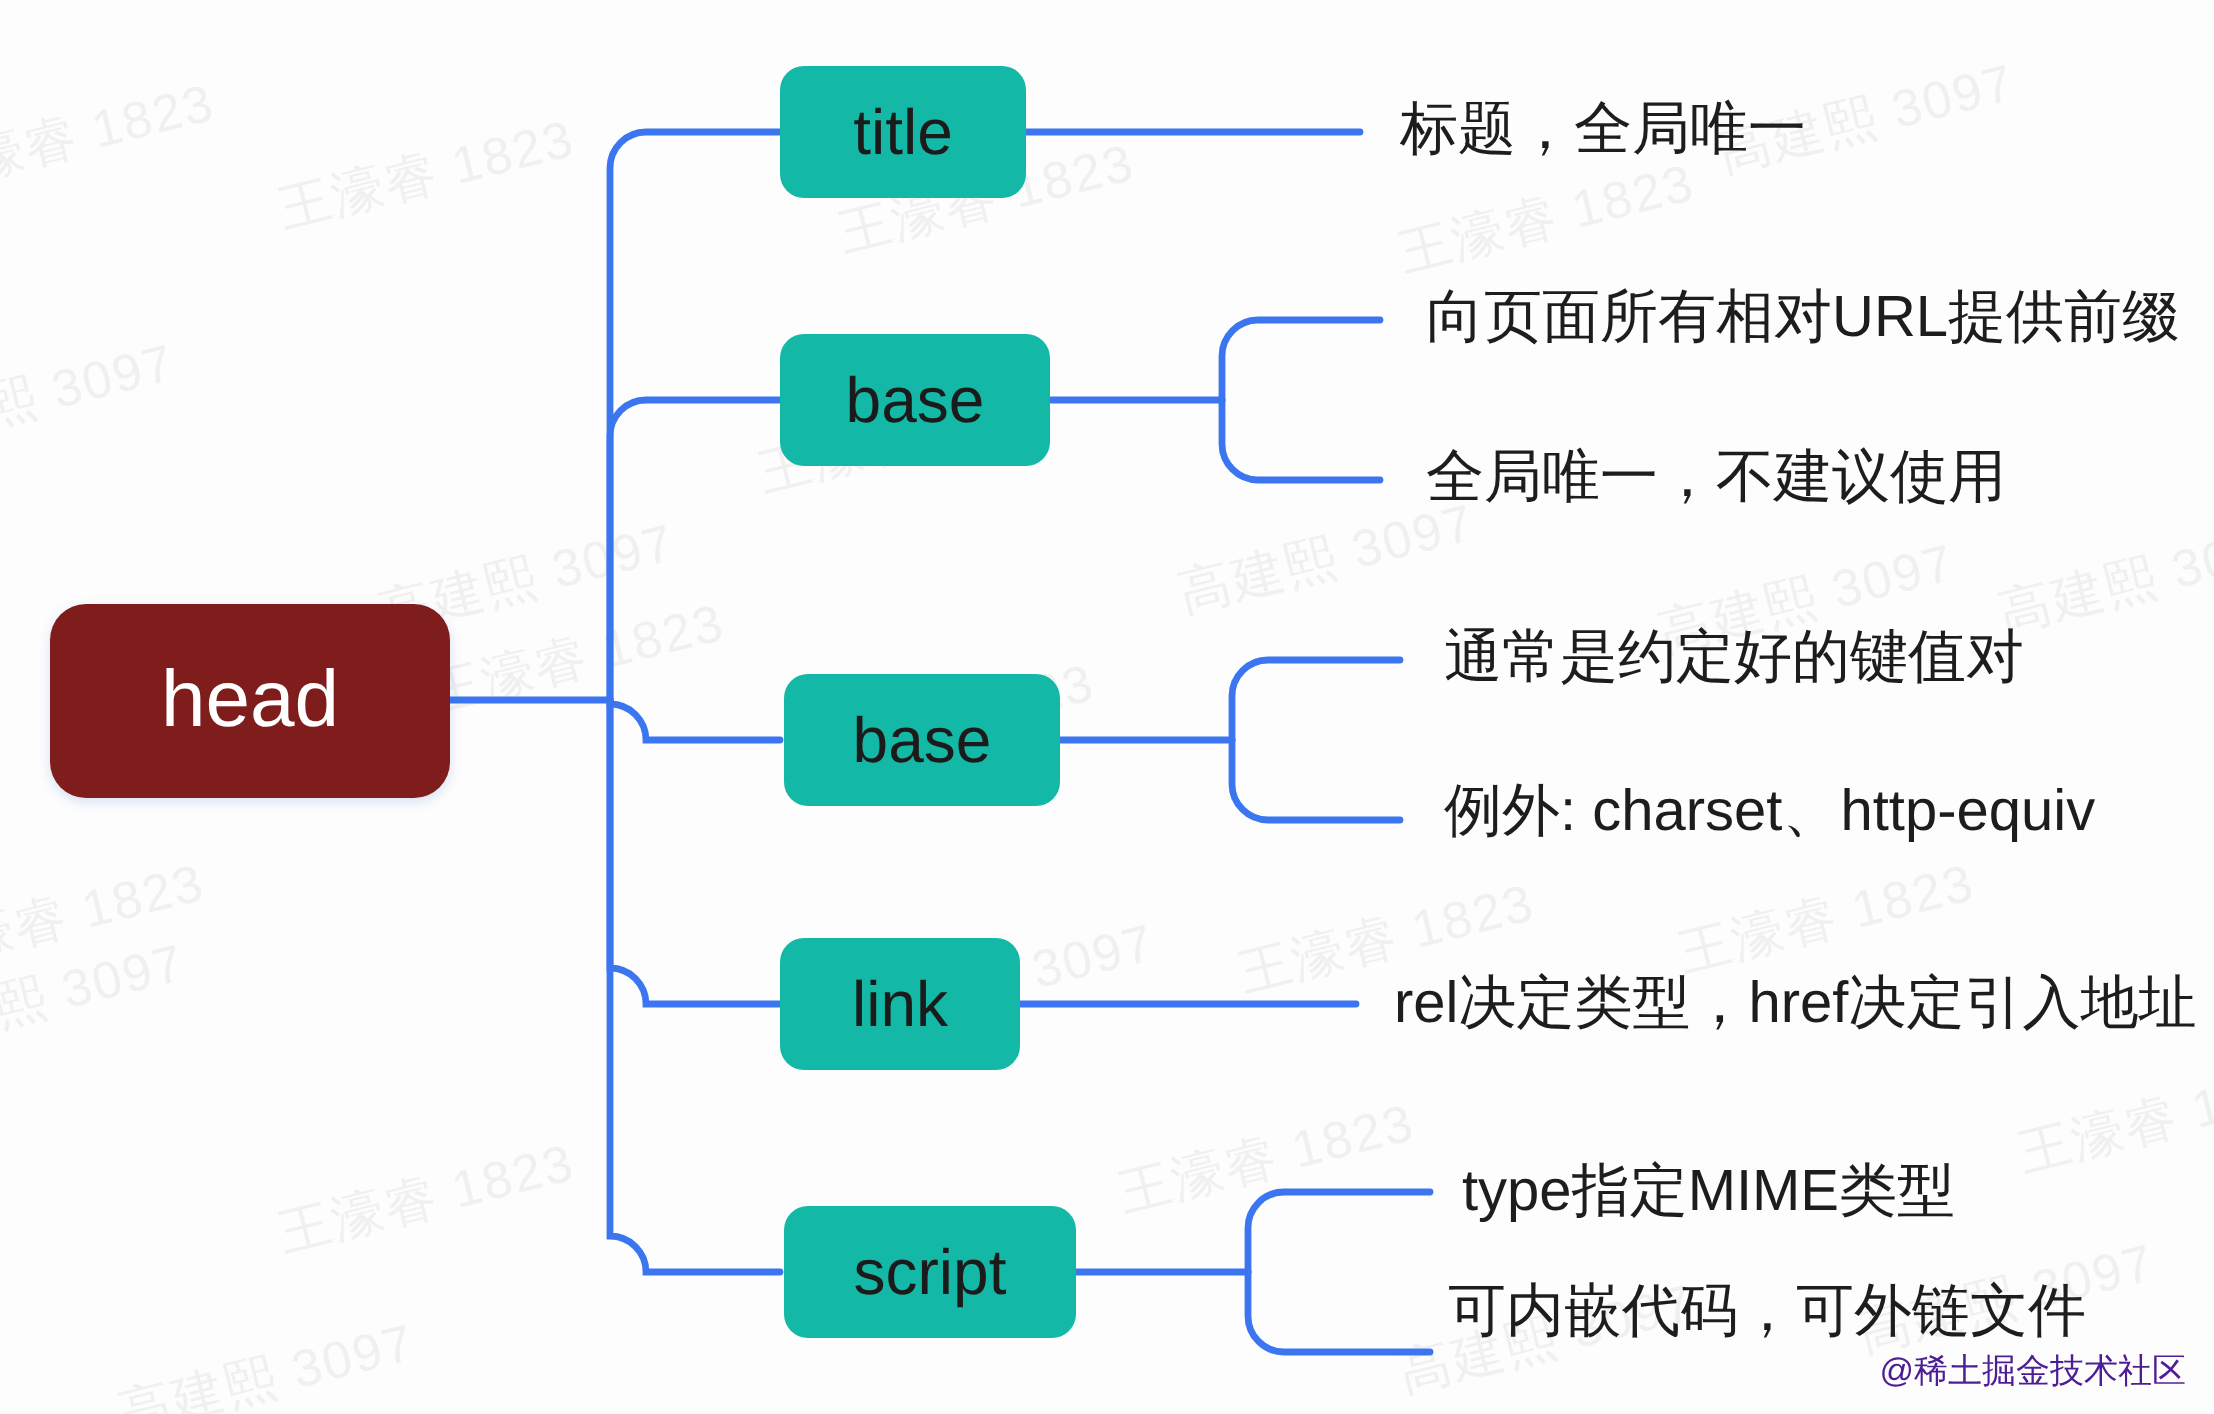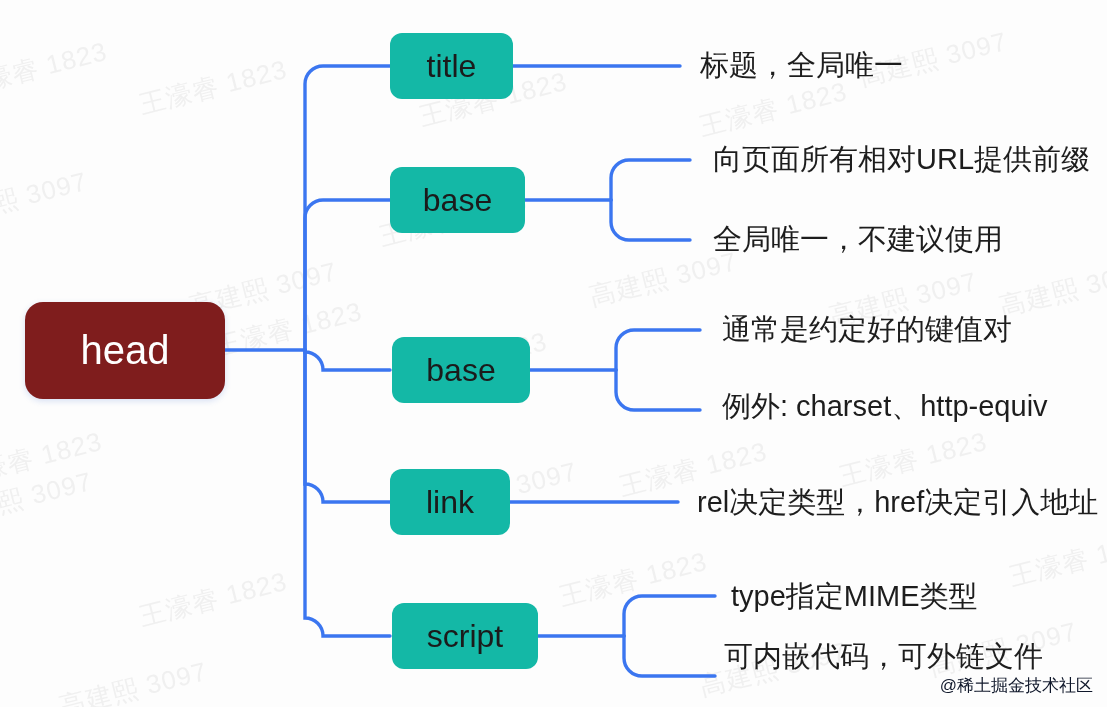--- a/index.html
+++ b/index.html
@@ -32,21 +32,21 @@
     font-family: "Liberation Sans", sans-serif;
     white-space: nowrap;
     transform: rotate(-14deg);
     transform-origin: left center;
     letter-spacing: 1px;
   }
   .wm-corner {
     position: absolute;
     right: 14px;
     bottom: 10px;
-    color: #0f172a;
+    color: #4c1d95;
     font-size: 17px;
     font-family: "Liberation Sans", sans-serif;
     white-space: nowrap;
     z-index: 4;
   }
 
   
   #wires {
     position: absolute;
     left: 0; top: 0;

